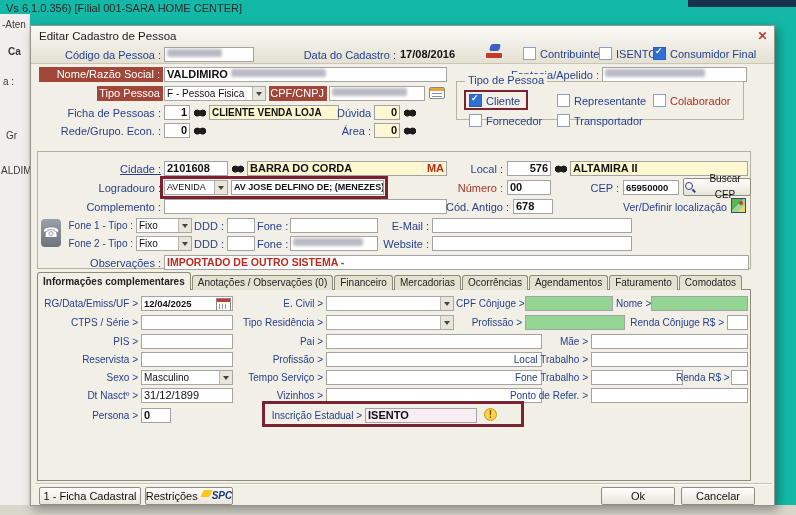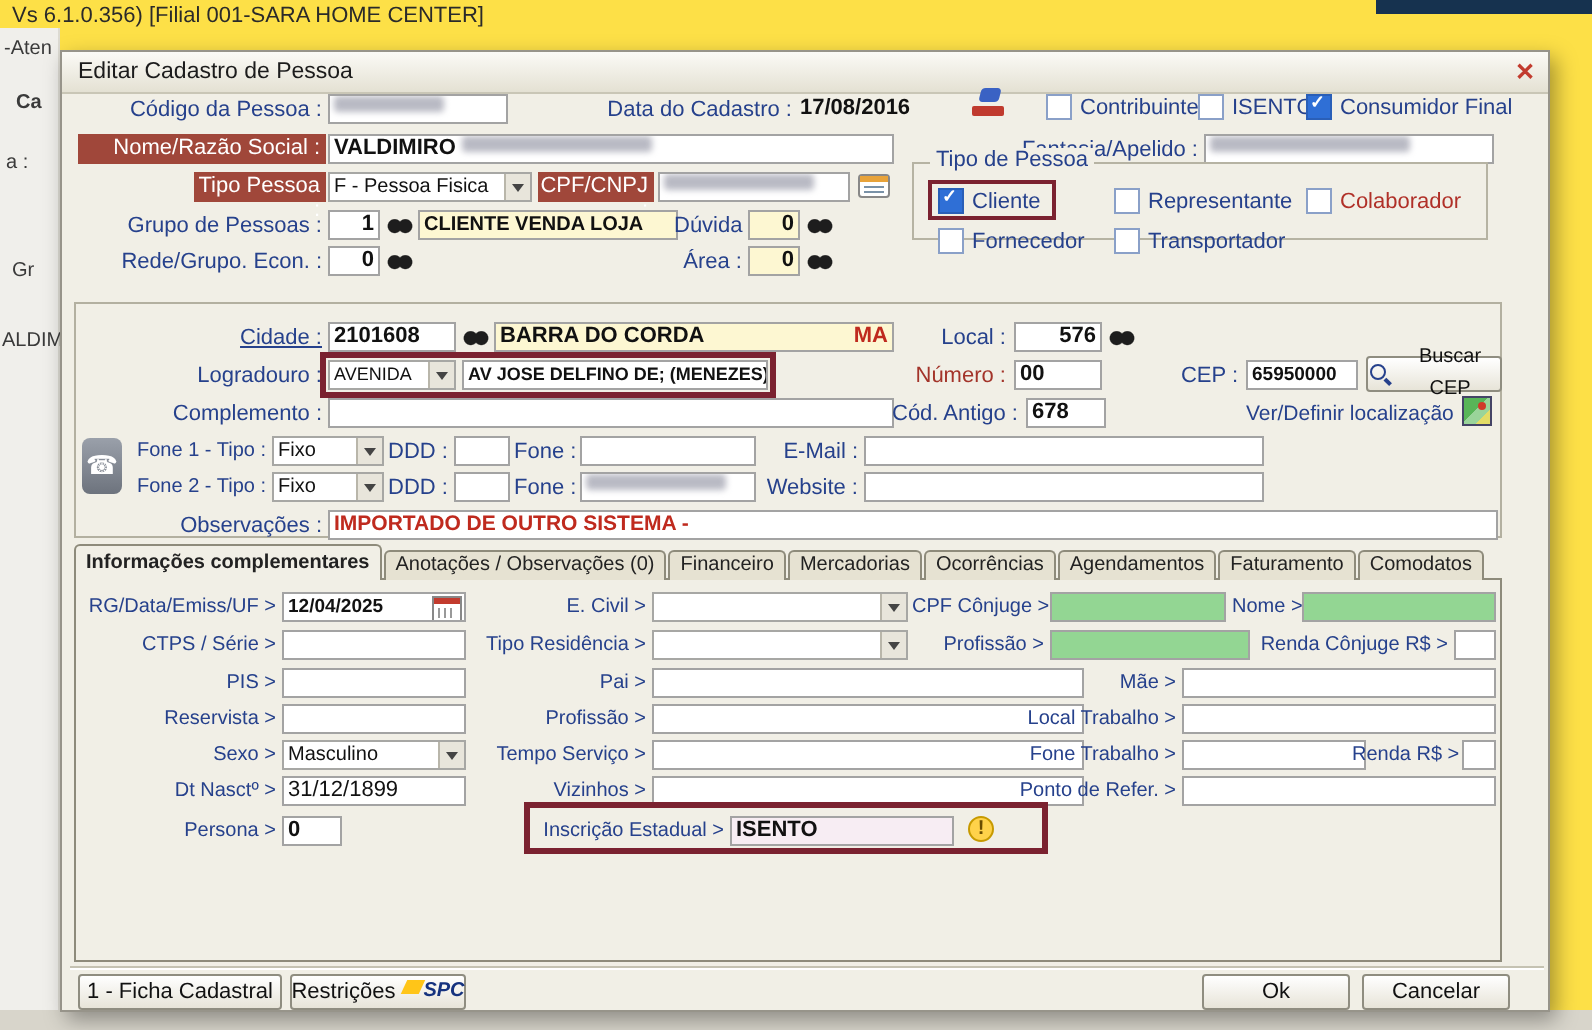--- a/index.html
+++ b/index.html
@@ -1,27 +1,27 @@
 <!DOCTYPE html>
 <html><head>
 <meta charset="utf-8">
 <style>
   html,body{margin:0;padding:0}
-  .screen{position:relative;width:796px;height:515px;background:#fde047;overflow:hidden;
+  .screen{position:relative;width:796px;height:515px;background:#14b8a6;overflow:hidden;
           font-family:"Liberation Sans",sans-serif;font-size:11px;color:#111}
   .e{position:absolute;box-sizing:border-box}
   .bgtitle{left:6px;top:2px;color:#2a2a2a;font-size:11px;white-space:nowrap}
   .topdark{left:688px;top:0;width:108px;height:7px;background:#16324f}
   .leftstrip{left:0;top:14px;width:30px;height:492px;background:#f0efeb;border-right:1px solid #dcdad2}
   .frag{color:#3a3a3a;font-size:10px;white-space:nowrap}
   .bottomstrip{left:0;top:505px;width:796px;height:10px;background:#d8d5cb}
 
   .dialog{left:30px;top:25px;width:745px;height:481px;background:#f1efe6;border:1px solid #97948a;
           box-shadow:3px 4px 10px rgba(0,0,0,.35)}
-  .titlebar{left:0;top:0;width:743px;height:21px;background:linear-gradient(#fbfaf6,#e4e1d3);
+  .titlebar{left:0;top:0;width:743px;height:38px;background:linear-gradient(#fbfaf6,#e4e1d3);
             border-bottom:1px solid #c9c6b6}
   .titletext{left:8px;top:4px;font-size:11.5px;color:#1c1c1c}
   .closebtn{right:4px;top:3px;width:15px;height:15px;color:#c23b2e;font-weight:bold;text-align:center;
             line-height:14px;font-size:12px;cursor:pointer}
 
   .lbl{color:#26418c;text-align:right;white-space:nowrap}
   .s10{font-size:10px}
   .mar{background:#a0473a;color:#fff;text-align:right;padding:1px 3px 0 0;height:15px}
   .fld{background:#fff;border:1px solid #a3a3a3;height:15px;line-height:13px;padding:0 2px;overflow:hidden;white-space:nowrap}
   .cream{background:#fdf7d2}
@@ -155,21 +155,21 @@
           <span class="cb"></span>
           <span>Fornecedor</span>
         </div>
       <div class="e cbrow" style="left:100px;top:32px">
           <span class="cb"></span>
           <span>Transportador</span>
         </div>
       <div class="e cliannot" style="left:7px;top:8px;width:64px;height:20px"></div>
     </div>
 
-    <div class="e lbl" style="left:8px;top:81px;width:122px">Grupo de Pessoas :</div>
+    <div class="e lbl" style="left:8px;top:81px;width:122px">Ficha de Pessoas :</div>
     <div class="e fld bold tar" style="left:133px;top:79px;width:26px">1</div>
     <div class="e binoc" style="left:162px;top:81px"></div>
     <div class="e fld cream bold" style="left:178px;top:79px;width:130px;font-size:10px">CLIENTE VENDA LOJA</div>
     <div class="e lbl" style="left:306px;top:81px;width:34px">Dúvida</div>
     <div class="e fld cream bold tar" style="left:343px;top:79px;width:26px">0</div>
     <div class="e binoc" style="left:372px;top:81px"></div>
 
     <div class="e lbl" style="left:8px;top:99px;width:122px">Rede/Grupo. Econ. :</div>
     <div class="e fld bold tar" style="left:133px;top:97px;width:26px">0</div>
     <div class="e binoc" style="left:162px;top:99px"></div>
@@ -179,20 +179,21 @@
 
     <div class="e panelbox" style="left:6px;top:125px;width:714px;height:118px"></div>
 
     <div class="e lbl und" style="left:8px;top:137px;width:122px">Cidade :</div>
     <div class="e fld bold" style="left:133px;top:135px;width:64px">2101608</div>
     <div class="e binoc" style="left:200px;top:137px"></div>
     <div class="e fld cream bold" style="left:216px;top:135px;width:200px"><span>BARRA DO CORDA</span><span class="red" style="float:right">MA</span></div>
     <div class="e lbl" style="left:400px;top:137px;width:72px">Local :</div>
     <div class="e fld bold tar" style="left:476px;top:135px;width:44px">576</div>
     <div class="e binoc" style="left:523px;top:137px"></div>
+    <div class="e fld cream bold" style="left:539px;top:135px;width:178px">ALTAMIRA II</div>
 
     <div class="e lbl" style="left:8px;top:156px;width:122px">Logradouro :</div>
     <div class="e dd" style="left:133px;top:154px;width:64px;font-size:9px"><span>AVENIDA</span></div>
     <div class="e fld bold" style="left:200px;top:154px;width:153px;font-size:9px">AV JOSE DELFINO DE; (MENEZES)</div>
     <div class="e lbl brown" style="left:400px;top:156px;width:72px">Número :</div>
     <div class="e fld bold" style="left:476px;top:154px;width:44px">00</div>
     <div class="e lbl" style="left:540px;top:156px;width:48px">CEP :</div>
     <div class="e fld bold" style="left:592px;top:154px;width:56px;font-size:9.5px">65950000</div>
     <div class="e btn" style="left:652px;top:152px;width:68px;font-size:10px">
         <span class="mag"></span>

